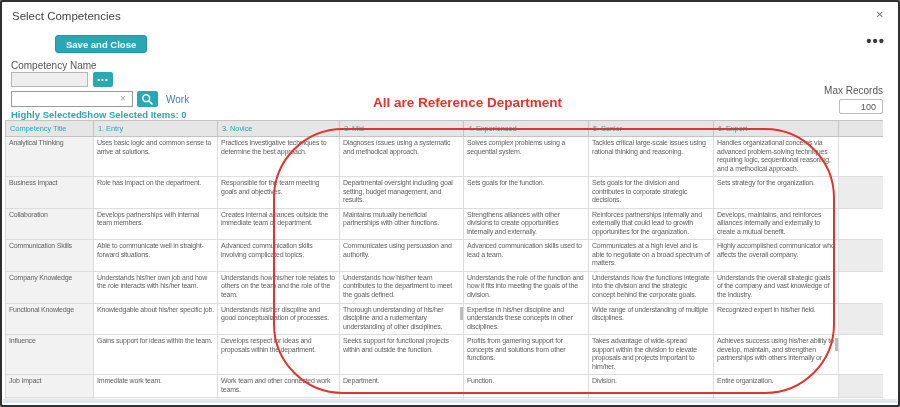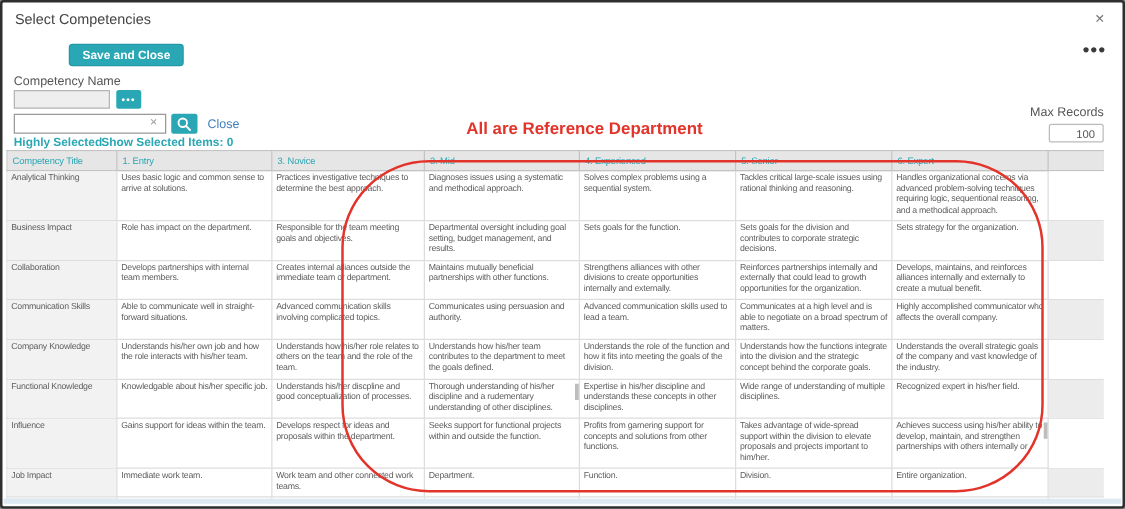--- a/index.html
+++ b/index.html
@@ -94,21 +94,21 @@
   <button class="browse-btn">•••</button>
 
   <input class="search-input" value="" style="">
   <span class="clear-x">×</span>
   <button class="search-btn">
     <svg width="13" height="13" viewBox="0 0 13 13" style="display:block;margin:0 auto;">
       <circle cx="5.2" cy="5.2" r="3.4" fill="none" stroke="#ffffff" stroke-width="1.5"></circle>
       <line x1="7.9" y1="7.9" x2="11" y2="11" stroke="#ffffff" stroke-width="1.6" stroke-linecap="round"></line>
     </svg>
   </button>
-  <a class="reset-link">Close</a>
+  <a class="reset-link">Work</a>
 
   <div class="maxrec-label">Max Records</div>
   <div class="maxrec-select">
     <span>100</span>
     <svg width="7" height="5" viewBox="0 0 8 5">
       <polyline points="1,1 4,4 7,1" fill="none" stroke="#777" stroke-width="1.2"></polyline>
     </svg>
   </div>
 
   <a class="clear-selected">Highly Selected</a>

